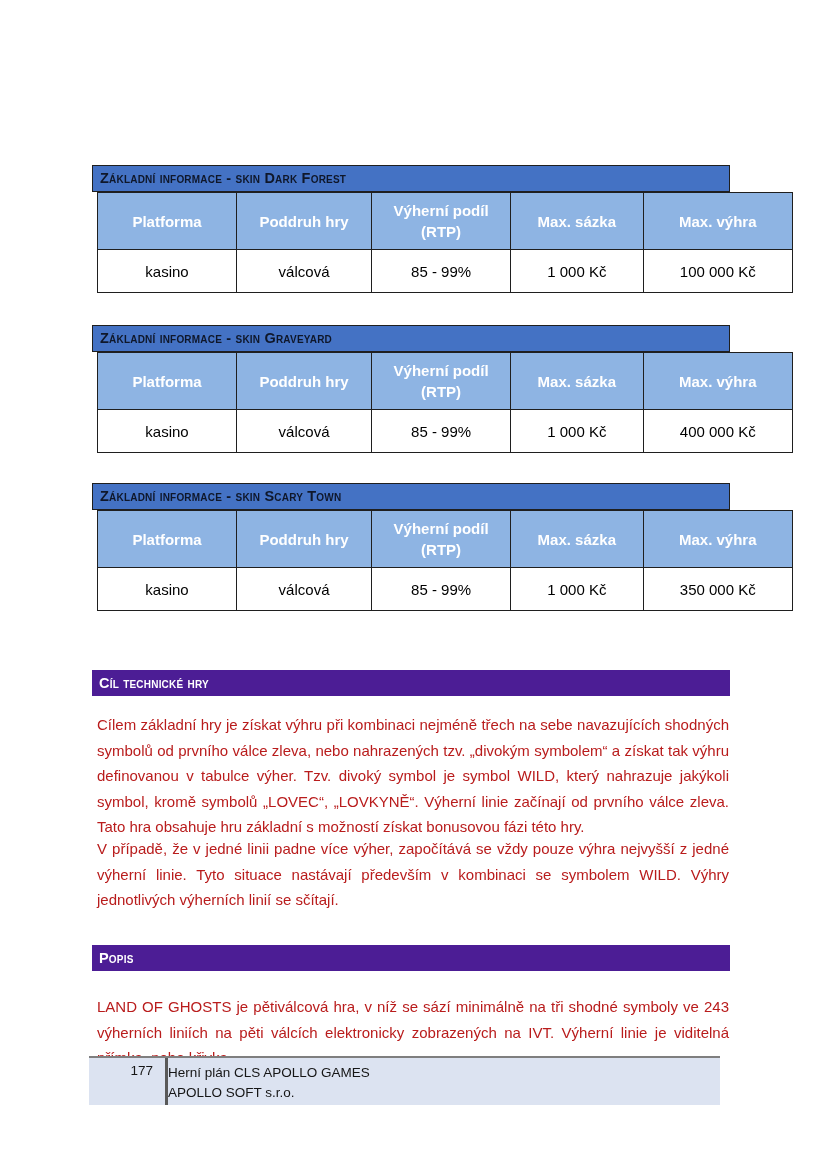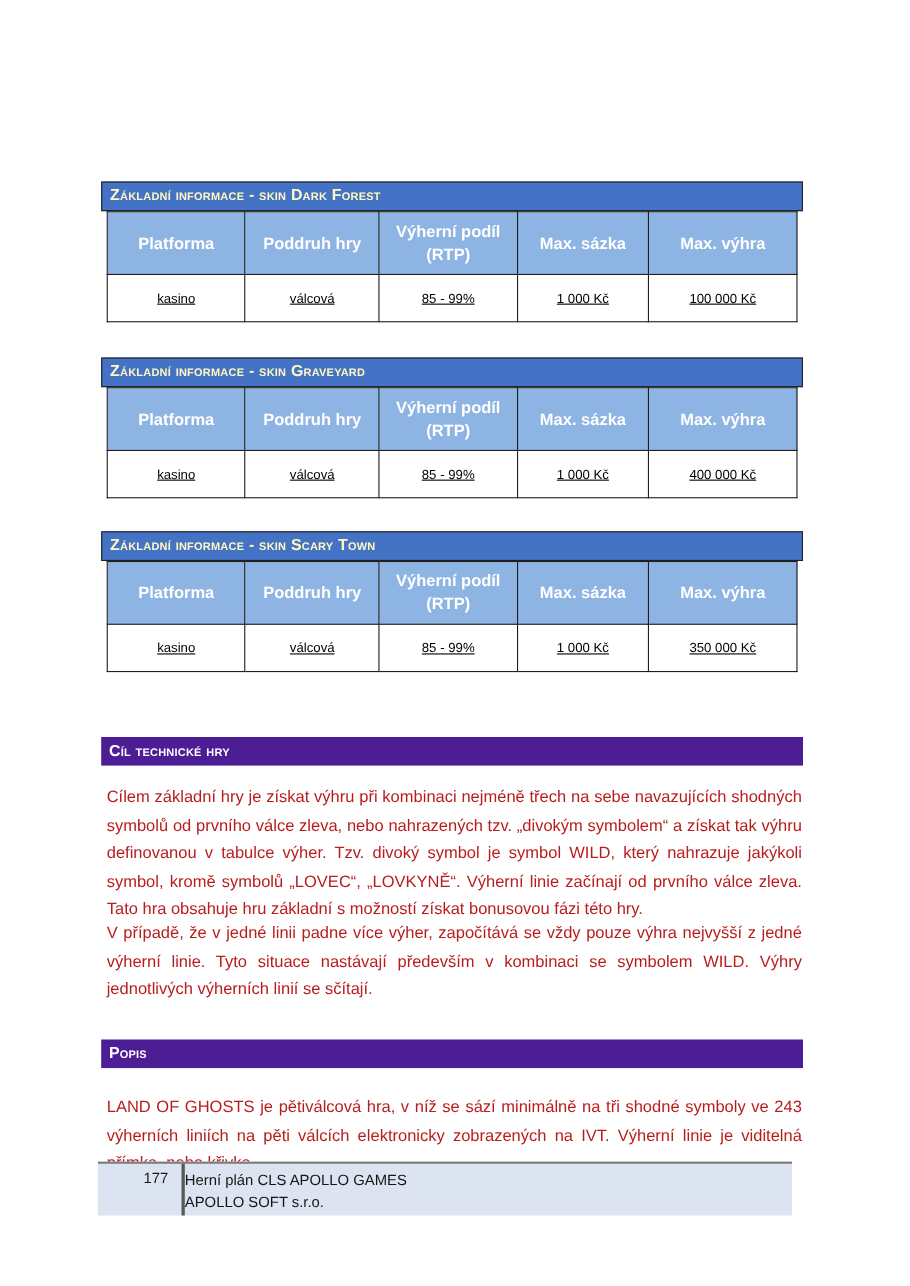--- a/index.html
+++ b/index.html
@@ -7,29 +7,29 @@
   .page{position:relative;width:827px;height:1169px;background:#fff;overflow:hidden;}
 
   
   .doc-title{position:absolute;left:95px;top:96px;width:660px;color:#4472C4;white-space:nowrap;}
   .doc-title .main{font-size:35px;letter-spacing:.5px;}
   .doc-title .sep{font-size:30px;}
   .doc-title .sub{font-size:27px;letter-spacing:.3px;}
 
   
   .info-table{position:absolute;left:92px;width:638px;}
-  .tbl-caption{background:#4472C4;color:#fef9c3;font-weight:bold;font-variant:small-caps;
+  .tbl-caption{background:#4472C4;color:#0f172a;font-weight:bold;font-variant:small-caps;
                font-size:14.5px;line-height:25px;height:25px;padding-left:7px;
                border:1px solid #1f1f1f;letter-spacing:.2px;}
-  .tbl-grid{width:628px;margin:0 5px;border-collapse:collapse;table-layout:fixed;}
+  .tbl-grid{width:696px;margin:0 5px;border-collapse:collapse;table-layout:fixed;}
   .tbl-grid th{background:#8EB4E3;color:#fff;font-weight:bold;font-size:15px;
                height:56px;text-align:center;vertical-align:middle;
                border:1.5px solid #1f1f1f;white-space:pre-line;line-height:21px;padding:0 4px;}
-  .tbl-grid td{background:#fff;color:#000;font-size:12px;height:42px;text-align:center;
-               vertical-align:middle;border:1.5px solid #1f1f1f;padding:0 4px;text-decoration:underline;}
+  .tbl-grid td{background:#fff;color:#000;font-size:15px;height:42px;text-align:center;
+               vertical-align:middle;border:1.5px solid #1f1f1f;padding:0 4px;}
   .col1{width:20.0%}.col2{width:19.4%}.col3{width:20.0%}.col4{width:19.0%}.col5{width:21.6%}
 
   
   .section-bar{position:absolute;left:92px;width:631px;background:#4c1d95;color:#fff;
                font-weight:bold;font-variant:small-caps;font-size:14.5px;line-height:26px;
                height:26px;padding-left:7px;letter-spacing:.2px;}
 
   
   .para{position:absolute;left:97px;width:632px;font-size:15px;line-height:25.5px;
         color:#b91c1c;text-align:justify;margin:0;}

